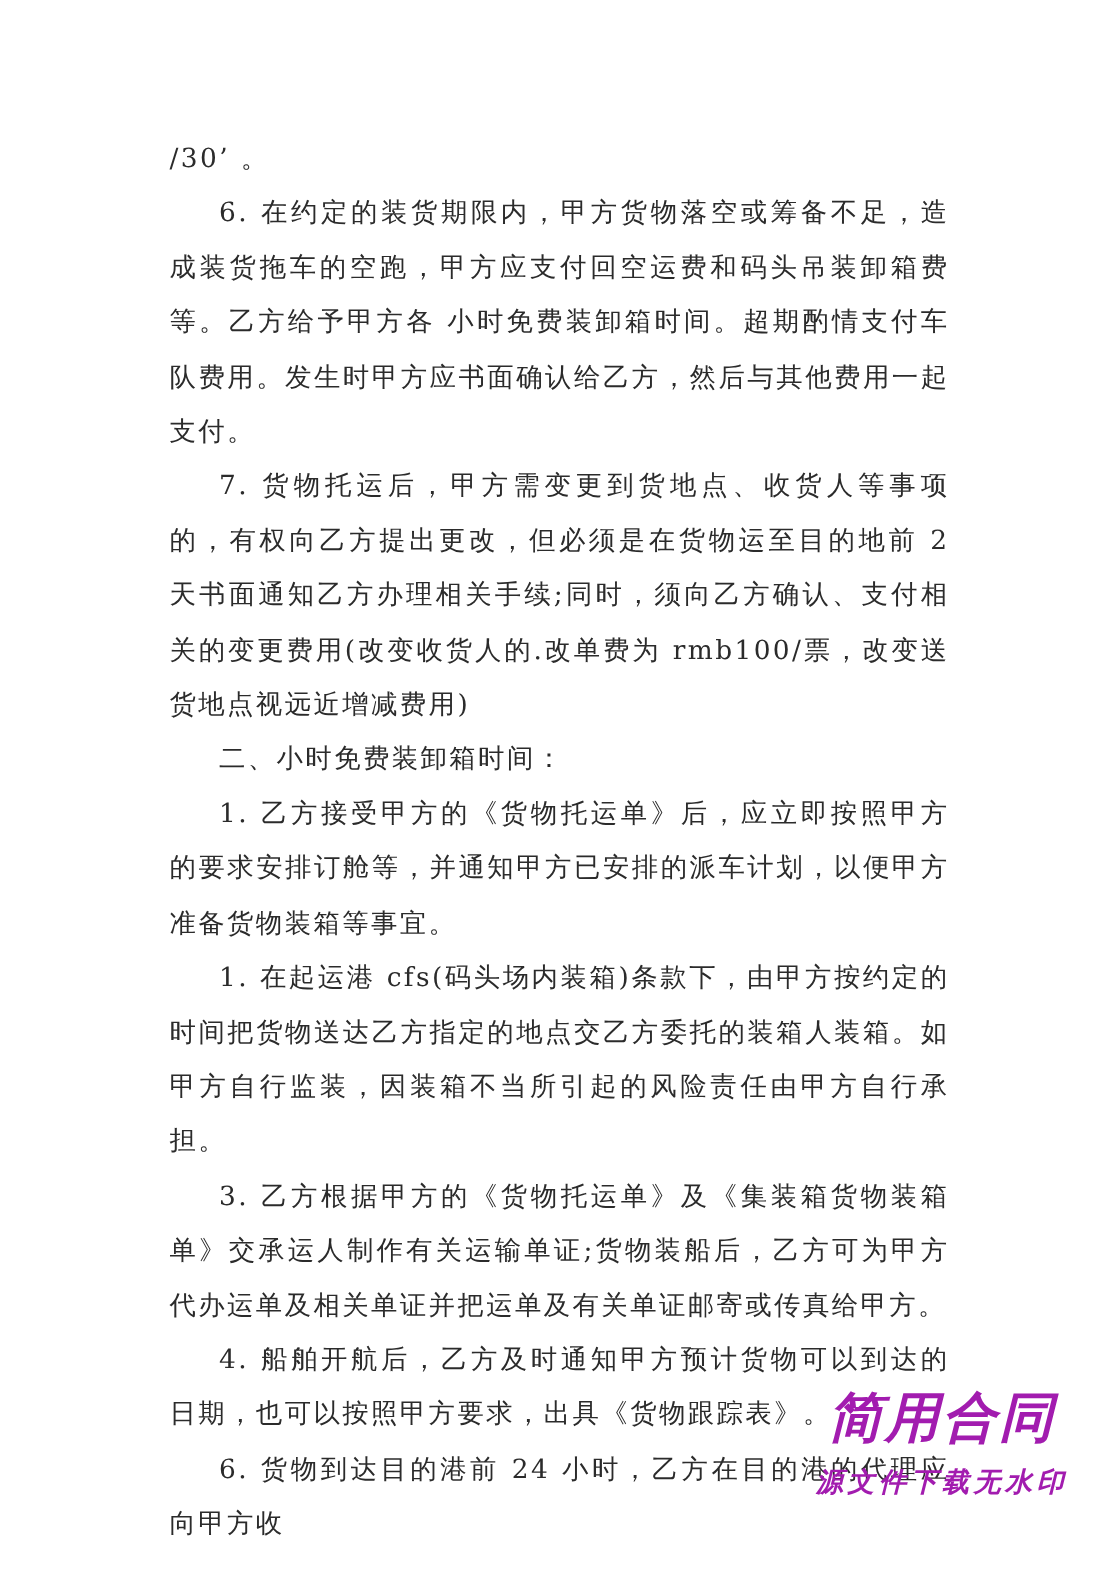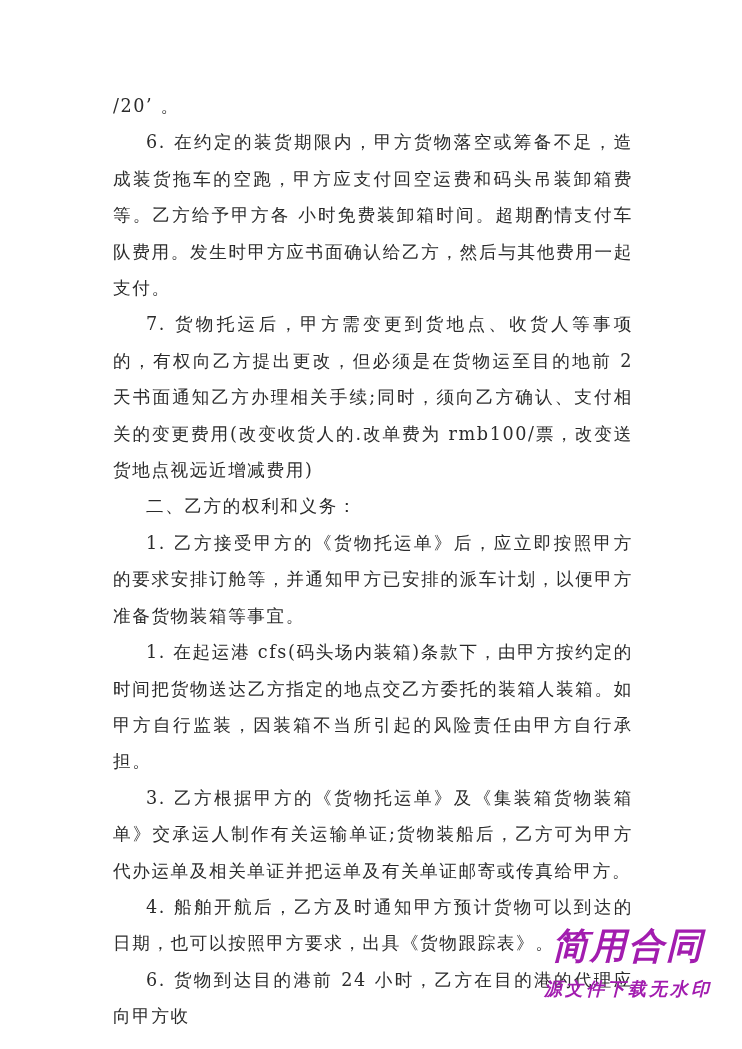--- a/index.html
+++ b/index.html
@@ -21,24 +21,24 @@
     color:#a21caf; font-style:italic; font-weight:bold; text-align:center;
   }
   .wm-main { font-size:36px; letter-spacing:2px; line-height:40px; }
   .wm-sub { font-size:18px; letter-spacing:3px; line-height:26px; margin-top:10px; }
 </style>
 </head>
 <body>
 
 <div class="page">
   <div class="content">
-    <p>/20’ 。</p>
+    <p>/30’ 。</p>
     <p class="ind">6. 在约定的装货期限内，甲方货物落空或筹备不足，造成装货拖车的空跑，甲方应支付回空运费和码头吊装卸箱费等。乙方给予甲方各 小时免费装卸箱时间。超期酌情支付车队费用。发生时甲方应书面确认给乙方，然后与其他费用一起支付。</p>
     <p class="ind">7. 货物托运后，甲方需变更到货地点、收货人等事项的，有权向乙方提出更改，但必须是在货物运至目的地前 2 天书面通知乙方办理相关手续;同时，须向乙方确认、支付相关的变更费用(改变收货人的.改单费为 rmb100/票，改变送货地点视远近增减费用)</p>
-    <p class="ind">二、乙方的权利和义务：</p>
+    <p class="ind">二、小时免费装卸箱时间：</p>
     <p class="ind">1. 乙方接受甲方的《货物托运单》后，应立即按照甲方的要求安排订舱等，并通知甲方已安排的派车计划，以便甲方准备货物装箱等事宜。</p>
     <p class="ind">1. 在起运港 cfs(码头场内装箱)条款下，由甲方按约定的时间把货物送达乙方指定的地点交乙方委托的装箱人装箱。如甲方自行监装，因装箱不当所引起的风险责任由甲方自行承担。</p>
     <p class="ind">3. 乙方根据甲方的《货物托运单》及《集装箱货物装箱单》交承运人制作有关运输单证;货物装船后，乙方可为甲方代办运单及相关单证并把运单及有关单证邮寄或传真给甲方。</p>
     <p class="ind">4. 船舶开航后，乙方及时通知甲方预计货物可以到达的日期，也可以按照甲方要求，出具《货物跟踪表》。</p>
     <p class="ind">6. 货物到达目的港前 24 小时，乙方在目的港的代理应向甲方收</p>
   </div>
 
   <div class="watermark">
     <div class="wm-main">简用合同</div>
     <div class="wm-sub">源文件下载无水印</div>

